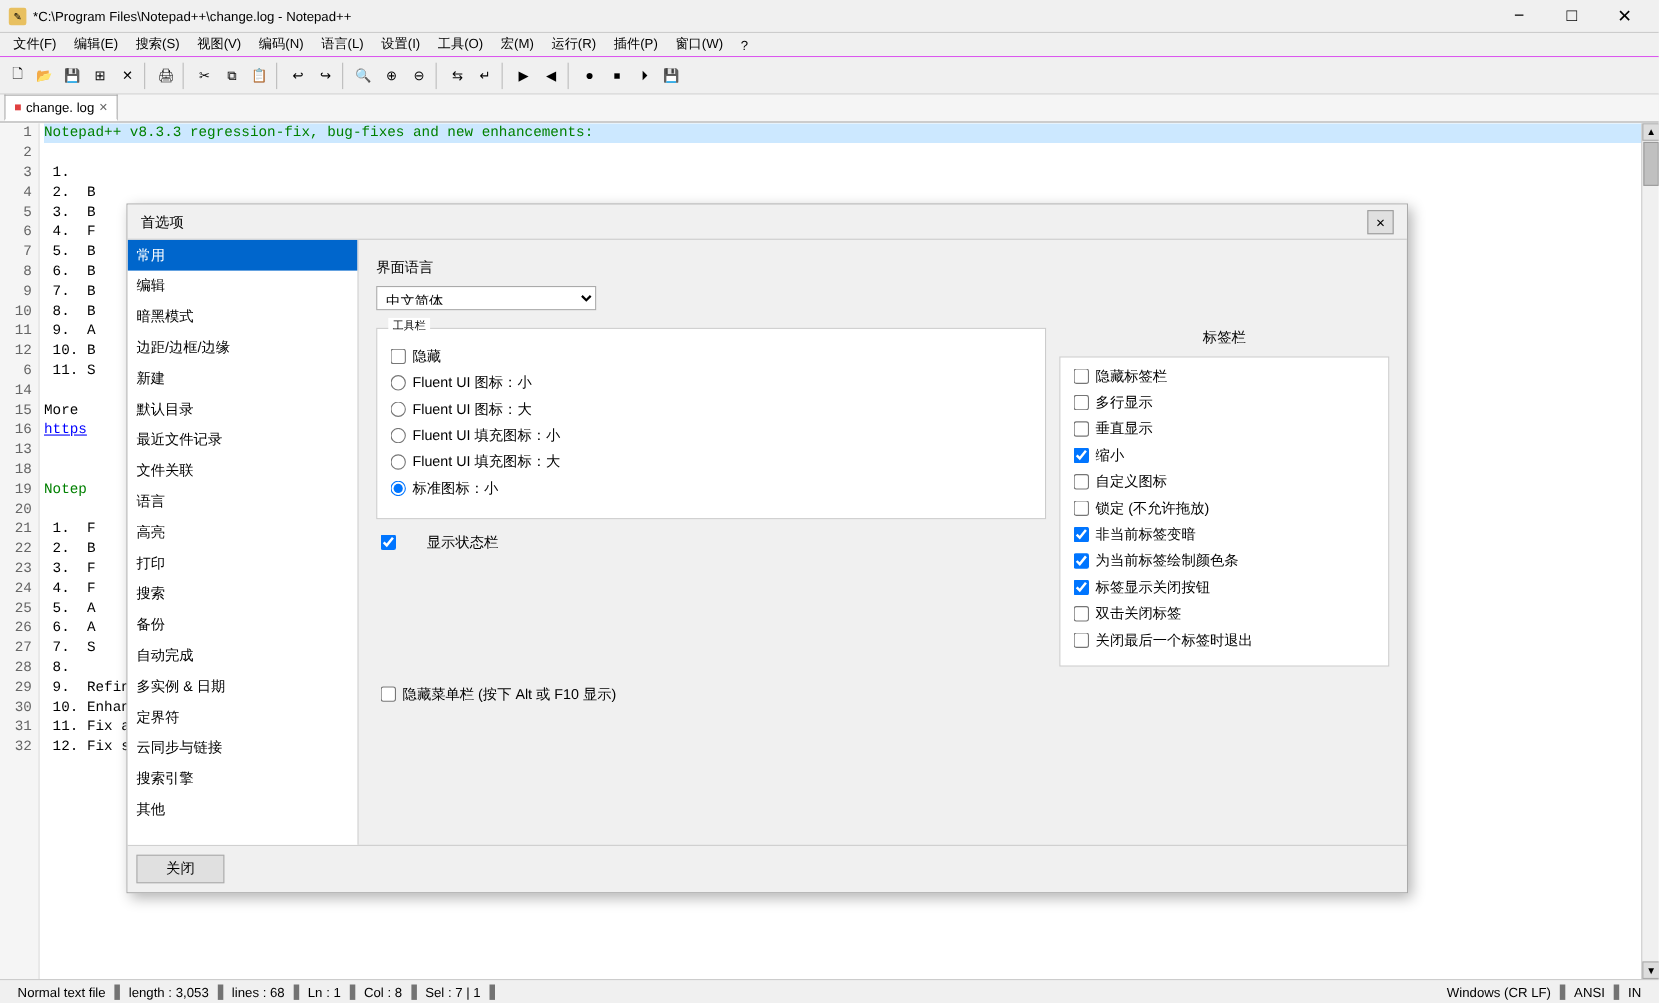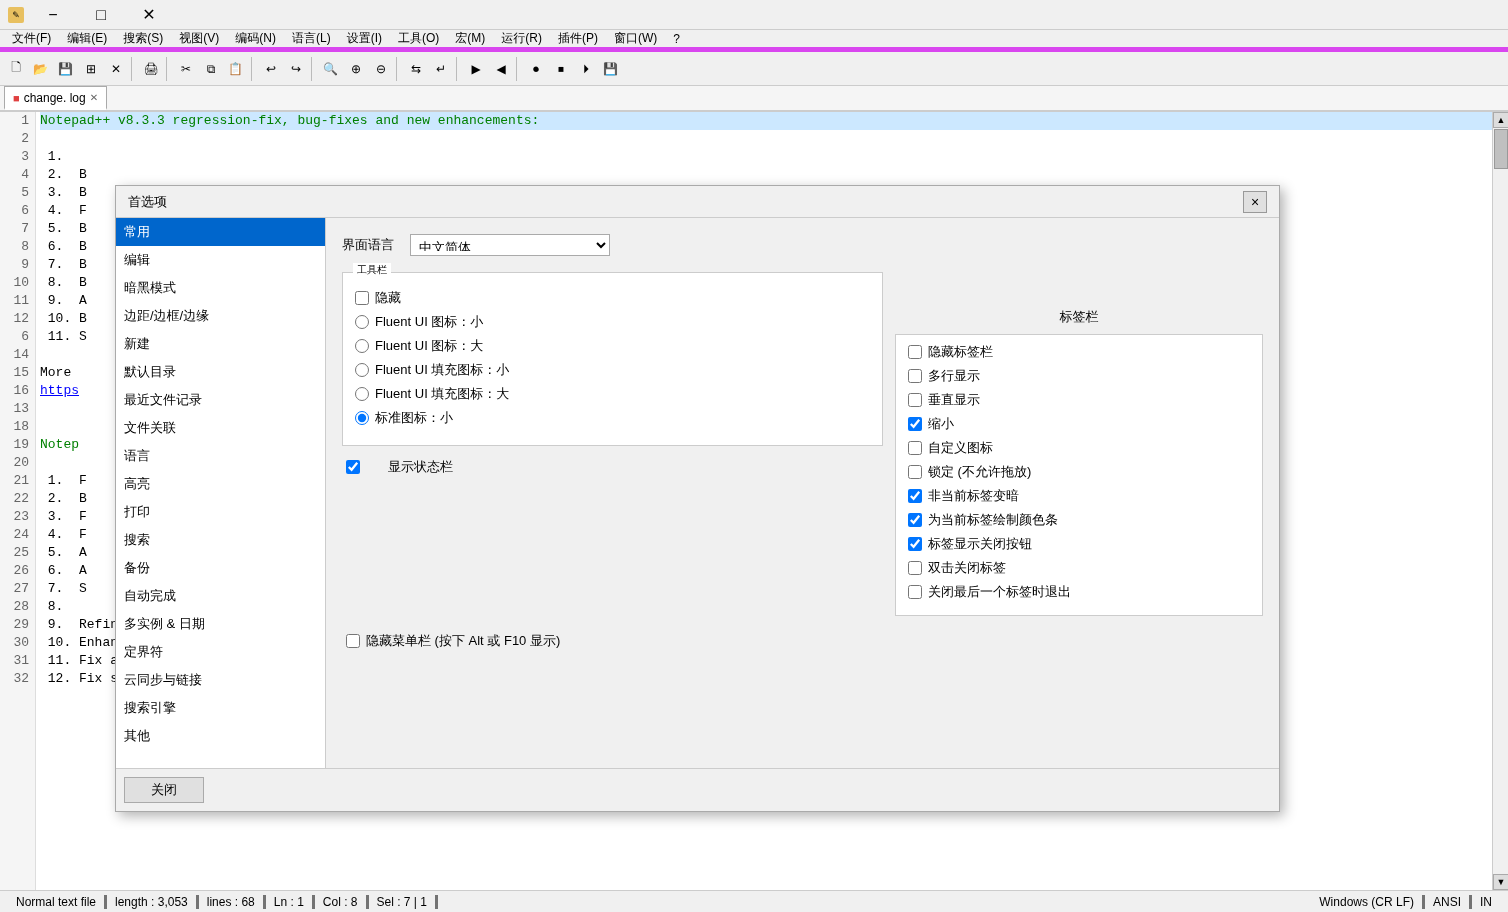--- a/index.html
+++ b/index.html
@@ -20,21 +20,21 @@
     #titlebar .win-controls { display: flex; gap: 2px; }
     #titlebar .win-btn { width: 46px; height: 30px; border: none; background: transparent; cursor: pointer; font-size: 16px; display: flex; align-items: center; justify-content: center; }
 
     
     #menubar {
       background: #f0f0f0;
       height: 22px;
       display: flex;
       align-items: center;
       padding: 0 4px;
-      border-bottom: 5px solid #d946ef;
+      border-bottom: 1px solid #d946ef;
       font-size: 12px;
     }
     .menu-item { padding: 2px 8px; cursor: pointer; white-space: nowrap; }
 
     
     #toolbar {
       background: #f0f0f0;
       height: 34px;
       display: flex;
       align-items: center;
@@ -121,21 +121,21 @@
     
     #statusbar {
       background: #f0f0f0;
       height: 22px;
       display: flex;
       align-items: center;
       border-top: 1px solid #ccc;
       font-size: 12px;
       padding: 0 8px;
     }
-    .status-section { padding: 0 8px; border-right: 3px solid #737373; }
+    .status-section { padding: 0 8px; border-right: 5px solid #737373; }
     .status-section:last-child { border-right: none; }
     .status-flex { display: flex; align-items: center; gap: 0; flex: 1; }
 
     
     #dialog-overlay {
       position: fixed;
       top: 0; left: 0; right: 0; bottom: 0;
       z-index: 100;
       pointer-events: none;
     }
@@ -190,23 +190,24 @@
     .section-title {
       position: absolute;
       top: -10px;
       left: 10px;
       background: white;
       padding: 0 4px;
       font-size: 10px;
     }
     .field-row {
       display: flex;
-      align-items: center;
+      align-items: flex-start;
       margin-bottom: 8px;
       gap: 8px;
+      flex-direction: column;
     }
     .field-label { font-size: 13px; min-width: 60px; }
     select.lang-select {
       height: 22px;
       border: 1px solid #aaa;
       background: white;
       font-size: 13px;
       padding: 4px 4px;
       width: 200px;
     }
@@ -251,27 +252,28 @@
     #close-dialog-btn {
       width: 80px; height: 26px;
       border: 1px solid #aaa;
       background: #e0e0e0;
       cursor: pointer;
       font-size: 13px;
     }
 
     .two-col { display: flex; gap: 12px; }
     .col-left { flex: 1; }
-    .col-right { width: 368px; margin-top: 36px; }
+    .col-right { width: 300px; }
   </style>
 </head>
 <body>
 
 <div id="titlebar">
   <div class="title-icon">✎</div>
+  <div class="title-text">*C:\Program Files\Notepad++\change.log - Notepad++</div>
   <div class="win-controls">
     <button class="win-btn">−</button>
     <button class="win-btn">□</button>
     <button class="win-btn close">✕</button>
   </div>
 </div>
 
 <div id="menubar">
   <div class="menu-item">文件(F)</div>
   <div class="menu-item">编辑(E)</div>

